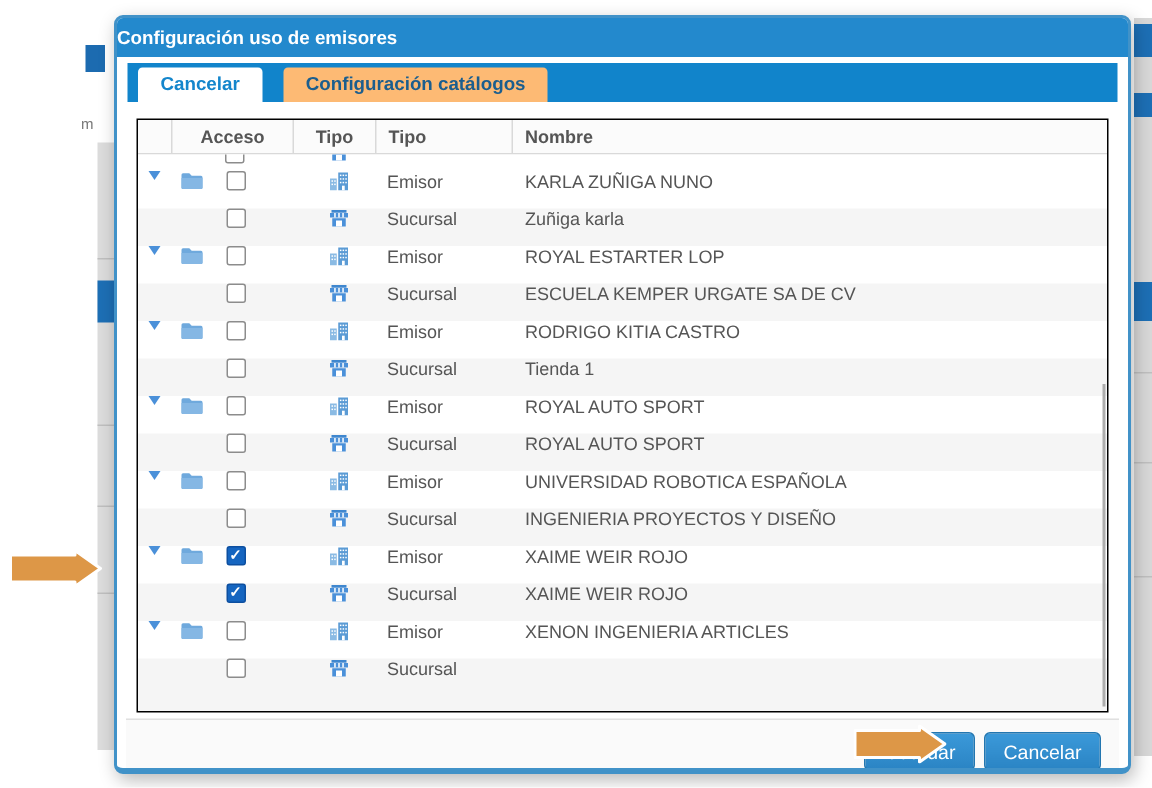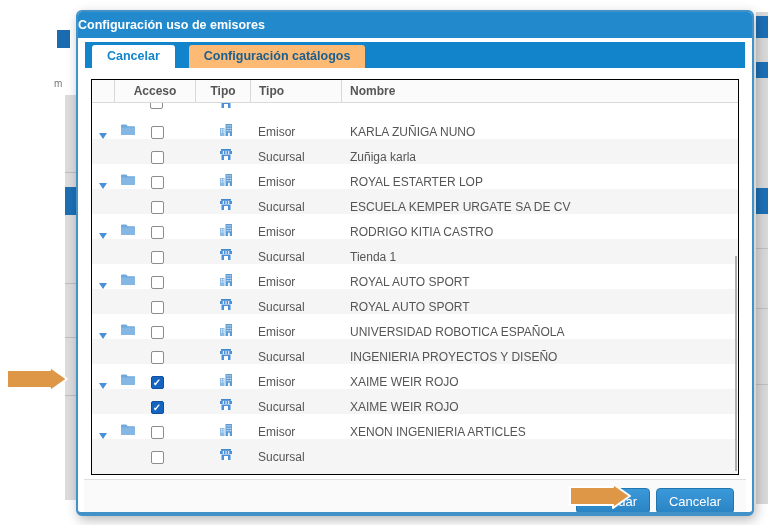--- a/index.html
+++ b/index.html
@@ -44,21 +44,21 @@
   .th:last-child { border-right:none; }
   .th.c { justify-content:center; }
   .th.l { padding-left:8px; }
   .th-a { width:23px; } .th-b { width:81px; } .th-c { width:55px; } .th-d { width:91px; } .th-e { flex:1; }
 
   .partial-row { height:11px; overflow:hidden; position:relative; background:#fff; }
   .partial-row .checkbox { position:absolute; left:58px; top:-7px; }
   .partial-row .ticon { position:absolute; left:127px; top:-8px; }
 
   .tbody { position:relative; }
-  .row { display:flex; align-items:flex-end; height:25px; font-size:12px; color:#555; }
+  .row { display:flex; align-items:flex-start; height:25px; font-size:12px; color:#555; }
   .row:nth-child(odd) { background:#f5f5f5; }
   .cell-a { width:22px; display:flex; justify-content:center; }
   .cell-b { width:28px; display:flex; justify-content:center; }
   .cell-c { width:30px; display:flex; justify-content:center; }
   .cell-d { width:72px; padding-left:47px; display:flex; align-items:center; }
   .cell-e { width:92px; padding-left:14px; }
   .cell-f { flex:1; padding-left:14px; white-space:nowrap; overflow:hidden; }
 
   .expander { width:0; height:0; border-left:4px solid transparent; border-right:4px solid transparent;
               border-top:6px solid #4a90d9; }

